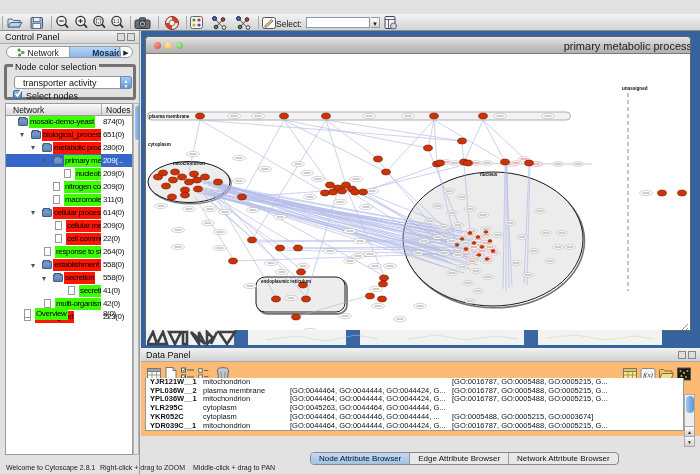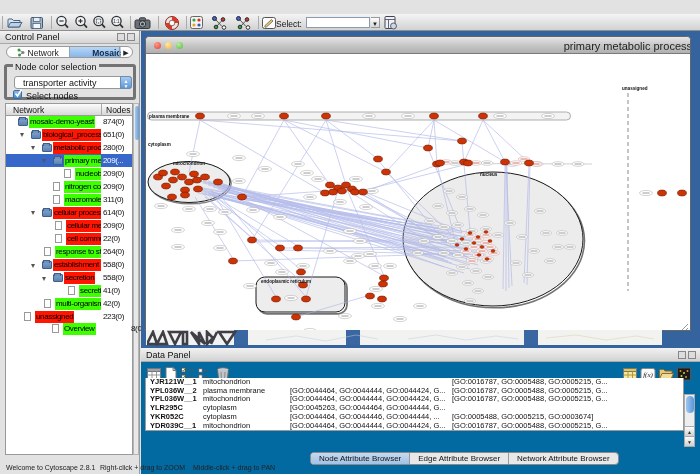--- a/index.html
+++ b/index.html
@@ -29,21 +29,21 @@
 .page {position:absolute;top:1.5px;width:7px;height:9px;background:#fff;border:1px solid #999}
 .tl2 {position:absolute;top:0.5px;height:12px;line-height:12px;padding:0 1px;color:#000;white-space:nowrap;overflow:hidden}
 .tc {position:absolute;left:97px;top:0.5px;line-height:12px}
 #mdi {position:absolute;left:141px;top:31px;width:559px;height:317px;background:#35639e;overflow:hidden}
 #netwin {position:absolute;left:4px;top:5px;width:546px;height:295px;background:#fff;border:1px solid #666;border-radius:4px 4px 0 0;overflow:hidden}
 #wtitle {position:absolute;left:0;top:0;width:544px;height:17px;background:linear-gradient(#e6e6e6,#c7c7c7 50%,#b0b0b0);border-bottom:1px solid #7a7a7a;border-radius:4px 4px 0 0}
 .wl {position:absolute;top:5px;width:7px;height:7px;border-radius:50%}
 #wtext {position:absolute;left:0;width:546px;text-align:right;top:3px;font-size:11px;color:#222}
 #strip {position:absolute;left:5px;top:301px;width:515px;height:15px;background:#f2f2f0}
 .bwin {position:absolute;top:0px;height:15px;background:#3a66a2}
-#dpanel {position:absolute;left:141px;top:348px;width:559px;height:126px;background:#0369a1}
+#dpanel {position:absolute;left:141px;top:348px;width:559px;height:88px;background:#fdba74}
 #dptitle {position:absolute;left:0;top:0;width:559px;height:14px;background:linear-gradient(#f2f2f2,#d2d2d2);border-bottom:1px solid #aaa;font-size:9px;color:#111;padding-left:5px;line-height:14px}
 #dtblhdr {position:absolute;left:4px;top:35px;width:539px;height:11px;background:linear-gradient(#fbfbfb,#cdcdcd);border:1px solid #9a9a9a;font-size:7.5px;color:#111}
 #dtbl {position:absolute;left:4px;top:30px;width:539px;height:53px;background:#fff;border:1px solid #9a9a9a;border-top:none;overflow:hidden}
 .hc {position:absolute;top:0;height:11px;line-height:11px;text-align:center;border-right:1px solid #aaa}
 .drow {position:absolute;left:0;width:539px;height:8.7px;font-size:7.5px;color:#111}
 .drow span {position:absolute;white-space:nowrap;overflow:hidden;line-height:8.7px}
 .c1 {left:4px;width:55px;font-weight:bold}
 .c2 {left:57px;width:85px}
 .c3 {left:144px;width:160px}
 .c4 {left:306px;width:231px}
@@ -249,21 +249,21 @@
       <div class="trow" style="top:266.7px;">
         <span class="page" style="left:38px"></span>
         <span class="tl2" style="left:49px;max-width:46px;background:#3dff00">multi-organism pro</span>
         <span class="tc" style="color:#111">42(0)</span>
       </div>
       <div class="trow" style="top:279.8px;">
         <span class="page" style="left:18px"></span>
         <span class="tl2" style="left:29px;max-width:66px;background:#ff1500">unassigned</span>
         <span class="tc" style="color:#111">223(0)</span>
       </div>
-      <div class="trow" style="top:291px;margin-left:28px;">
+      <div class="trow" style="top:276px;">
         <span class="page" style="left:18px"></span>
         <span class="tl2" style="left:29px;max-width:66px;background:#3dff00">Overview</span>
         <span class="tc" style="color:#111">8(0)</span>
       </div>
   </div>
   <div id="mdi">
     <div id="netwin">
       <div id="wtitle">
         <span class="wl" style="left:8px;background:radial-gradient(circle at 35% 30%,#ff9a8a,#dd4336)"></span>
         <span class="wl" style="left:19px;background:radial-gradient(circle at 35% 30%,#ffe9a8,#f1b03c)"></span>

